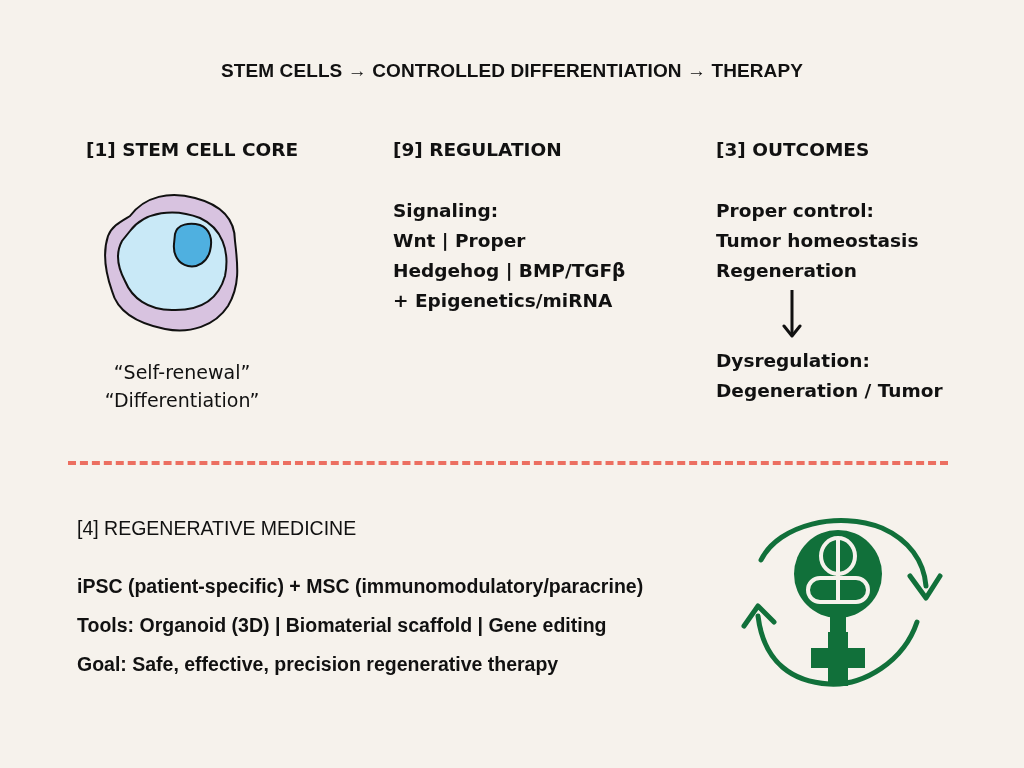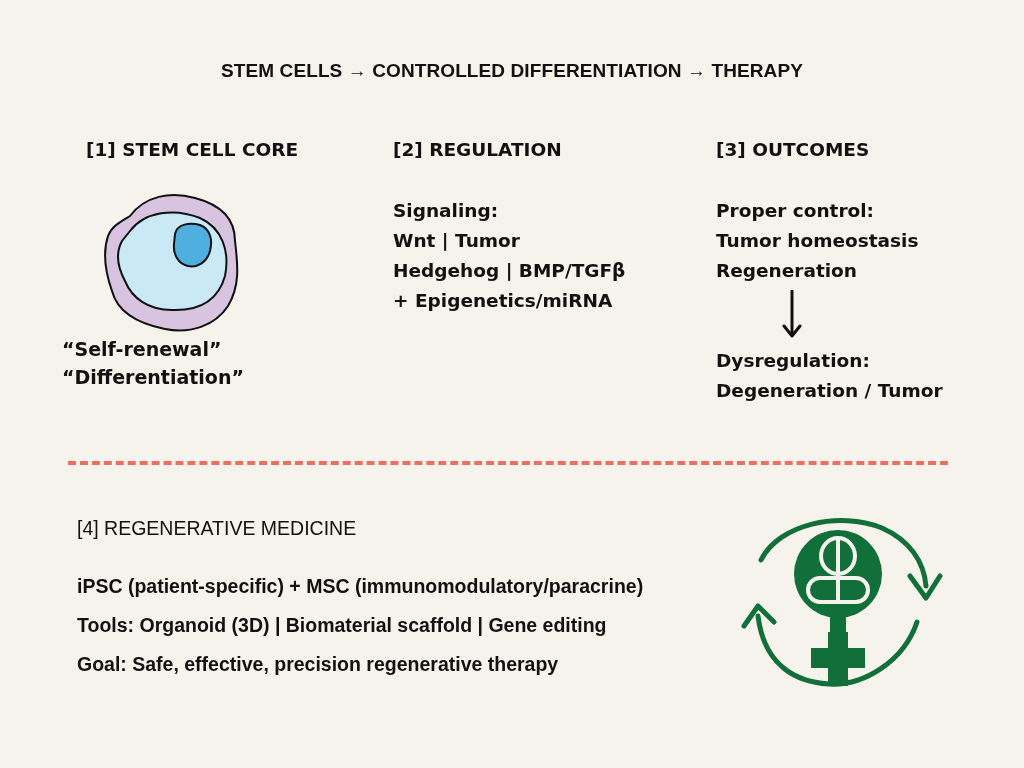--- a/index.html
+++ b/index.html
@@ -40,25 +40,25 @@
     .col1-head { top: 139px; left: 86px; }
     .col2-head { top: 139px; left: 393px; }
     .col3-head { top: 139px; left: 716px; }
 
     .col2-body { top: 196px; left: 393px; }
     .col3-body-top { top: 196px; left: 716px; }
     .col3-body-bottom { top: 346px; left: 716px; }
 
     .cell-svg { top: 186px; left: 100px; }
     .quote-block {
-      top: 335px;
+      top: 358px;
       left: 62px;
       width: 240px;
-      text-align: left;
-      font-weight: bold;
+      text-align: center;
+      font-weight: normal;
       font-size: 19px;
       line-height: 28px;
     }
     .arrow-svg { top: 288px; left: 782px; }
 
     .divider {
       top: 461px;
       left: 68px;
       width: 880px;
       height: 0;
@@ -98,24 +98,24 @@
   <path d="M30 30 C45 10, 70 5, 95 12 C118 18, 135 30, 135 55 C138 80, 140 100, 128 120 C115 140, 90 148, 65 143 C40 138, 18 128, 12 105 C5 85, 3 65, 8 50 C12 40, 20 36, 30 30 Z" fill="#d8c3e0" stroke="#111" stroke-width="2"></path>
   <path d="M30 45 C45 25, 75 22, 100 32 C122 42, 130 65, 125 90 C118 115, 100 125, 72 124 C48 124, 32 112, 25 95 C18 82, 15 68, 22 55 Z" fill="#c9e9f7" stroke="#111" stroke-width="2"></path>
   <path d="M75 48 C77 38, 90 36, 100 39 C110 43, 113 53, 110 65 C107 76, 98 82, 88 80 C78 78, 73 68, 74 58 Z" fill="#4fb0e0" stroke="#111" stroke-width="2"></path>
 </svg>
 
 <div class="abs quote-block">
   <div>“Self-renewal”</div>
   <div>“Differentiation”</div>
 </div>
 
-<div class="abs heading col2-head">[2] REGULATION</div>
+<div class="abs heading col2-head">[9] REGULATION</div>
 <div class="abs col2-body">
   <div class="line">Signaling:</div>
-  <div class="line">Wnt | Tumor</div>
+  <div class="line">Wnt | Proper</div>
   <div class="line">Hedgehog | BMP/TGFβ</div>
   <div class="line">+ Epigenetics/miRNA</div>
 </div>
 
 <div class="abs heading col3-head">[3] OUTCOMES</div>
 <div class="abs col3-body-top">
   <div class="line">Proper control:</div>
   <div class="line">Tumor homeostasis</div>
   <div class="line">Regeneration</div>
 </div>

